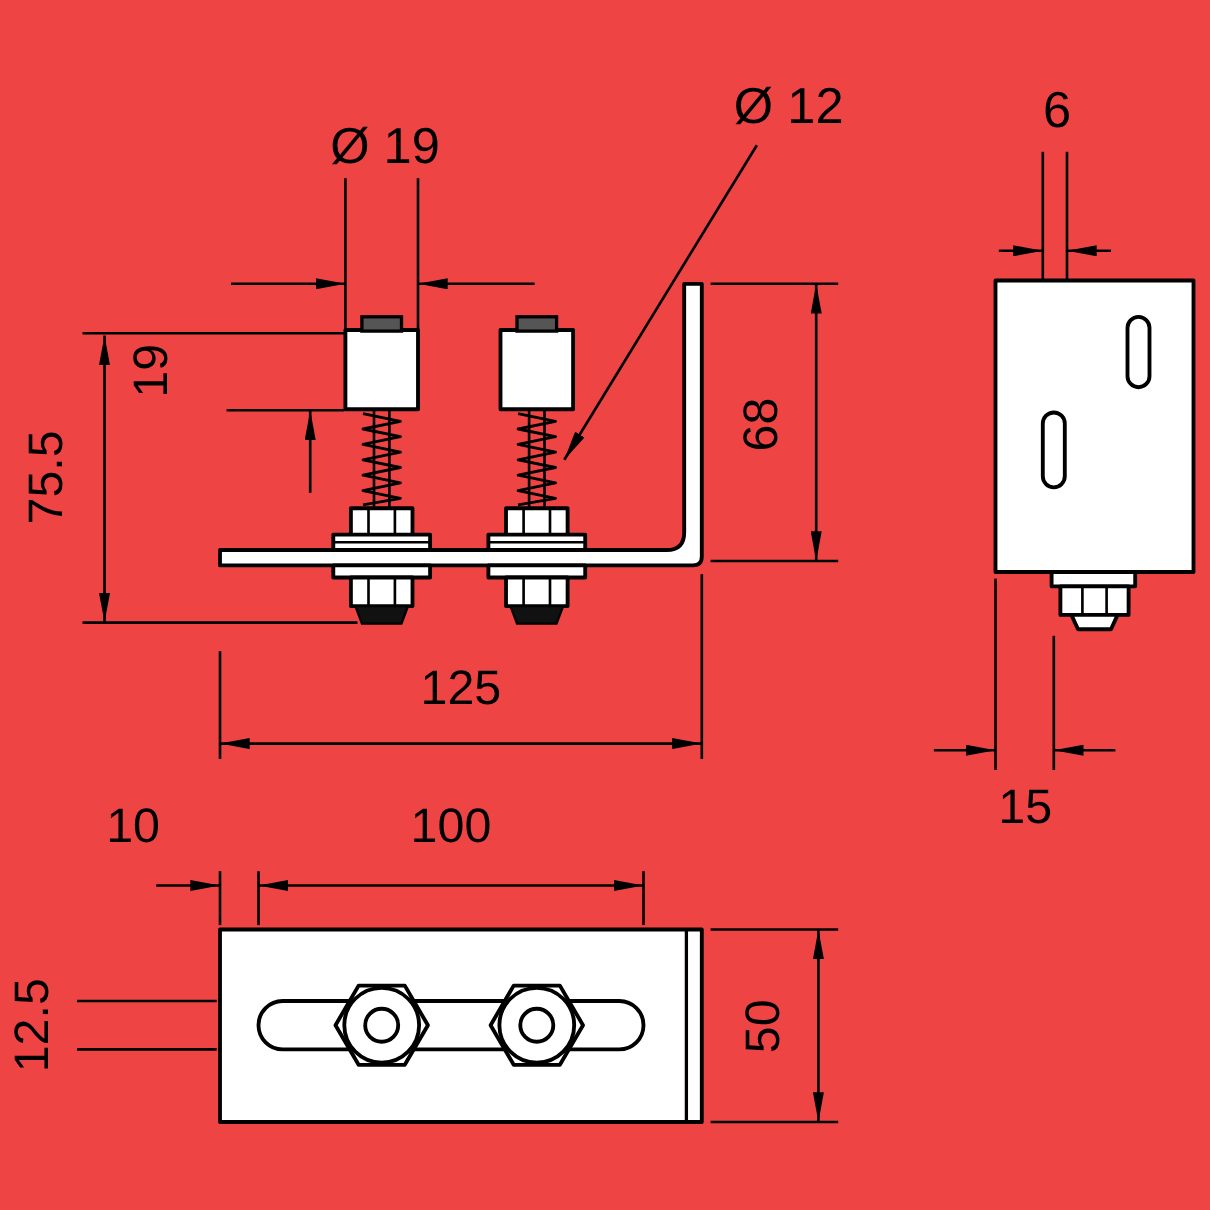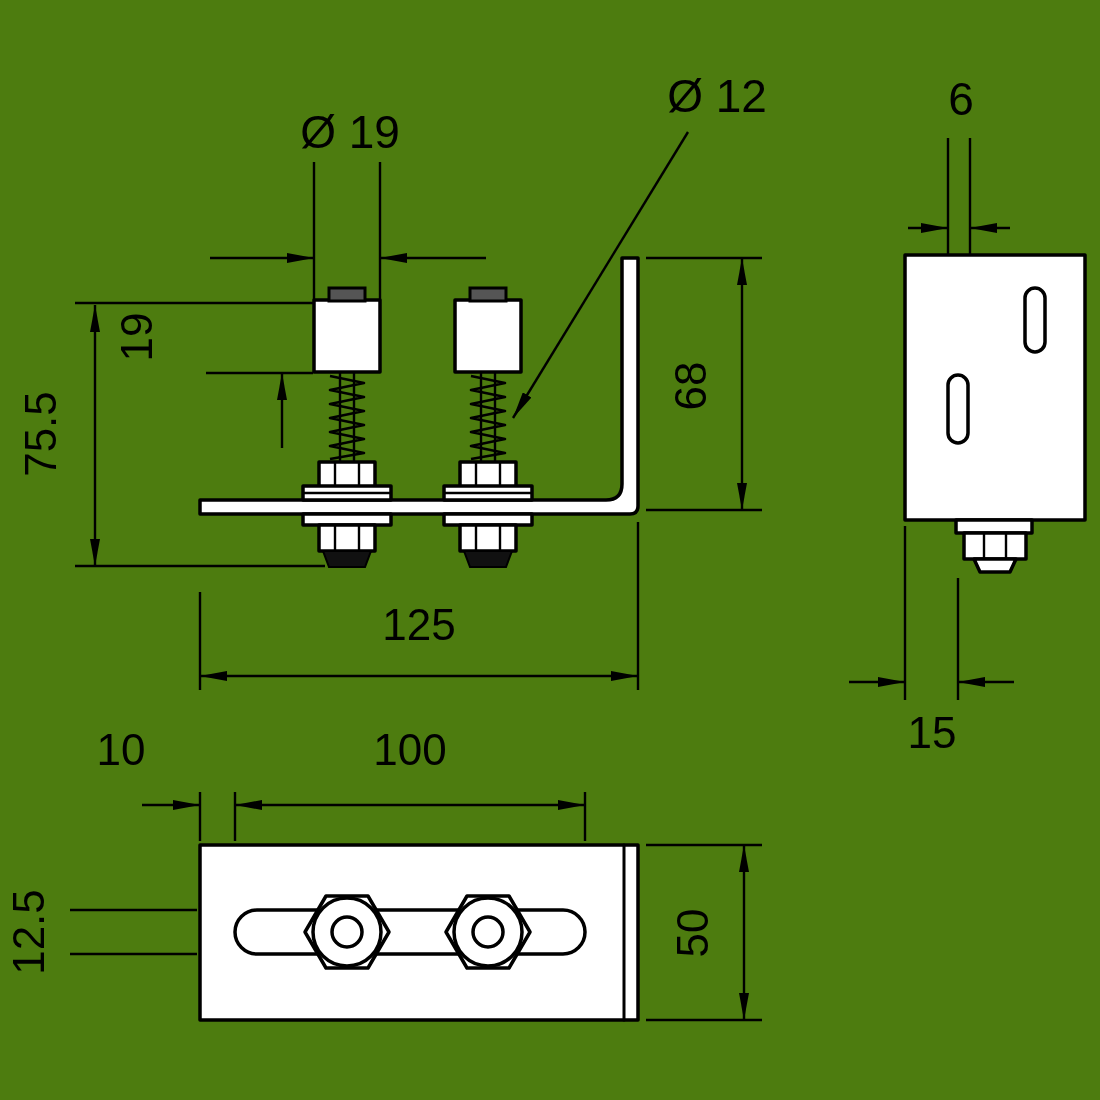--- a/index.html
+++ b/index.html
@@ -1,16 +1,16 @@
 <!DOCTYPE html>
 <html><head>
 <meta charset="utf-8">
 <style>
   html,body{margin:0;padding:0;background:#fff;}
-  .stage{width:1100px;height:1100px;background:#4d7c0f;position:relative;overflow:hidden;}
+  .stage{width:1100px;height:1100px;background:#ef4444;position:relative;overflow:hidden;}
   svg{display:block;}
   svg text{font-family:"Liberation Sans","DejaVu Sans",sans-serif;font-size:44px;fill:#000;}
   .big{font-size:46px;}
   .outline{fill:#fff;stroke:#000;stroke-width:3.5;stroke-linejoin:round;}
   .pline{fill:none;stroke:#000;stroke-width:3;stroke-linecap:round;}
   .thin{fill:none;stroke:#000;stroke-width:2.4;stroke-linecap:butt;}
   .spring{fill:none;stroke:#000;stroke-width:2.6;stroke-linejoin:round;}
 </style>
 </head>
 <body>

